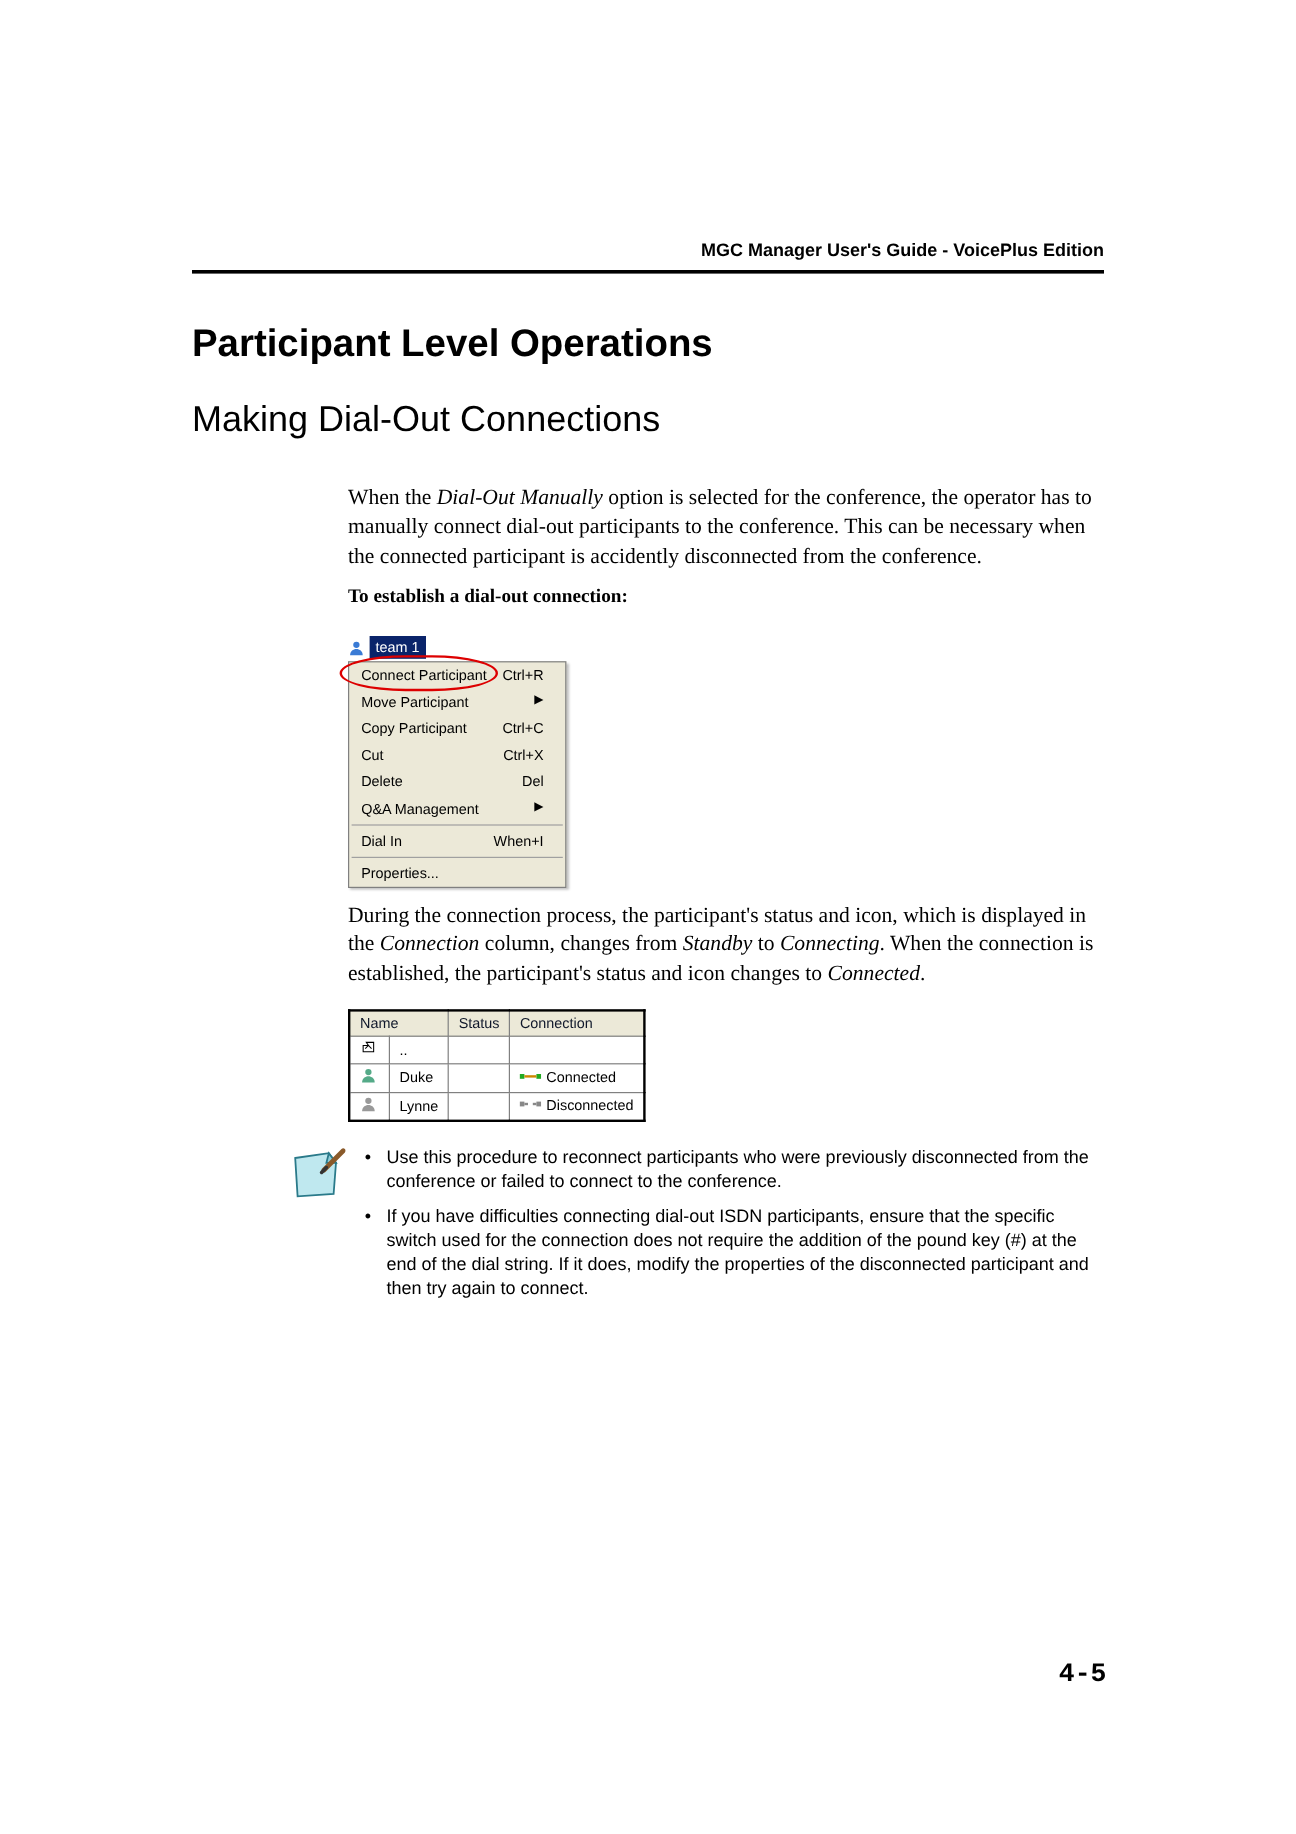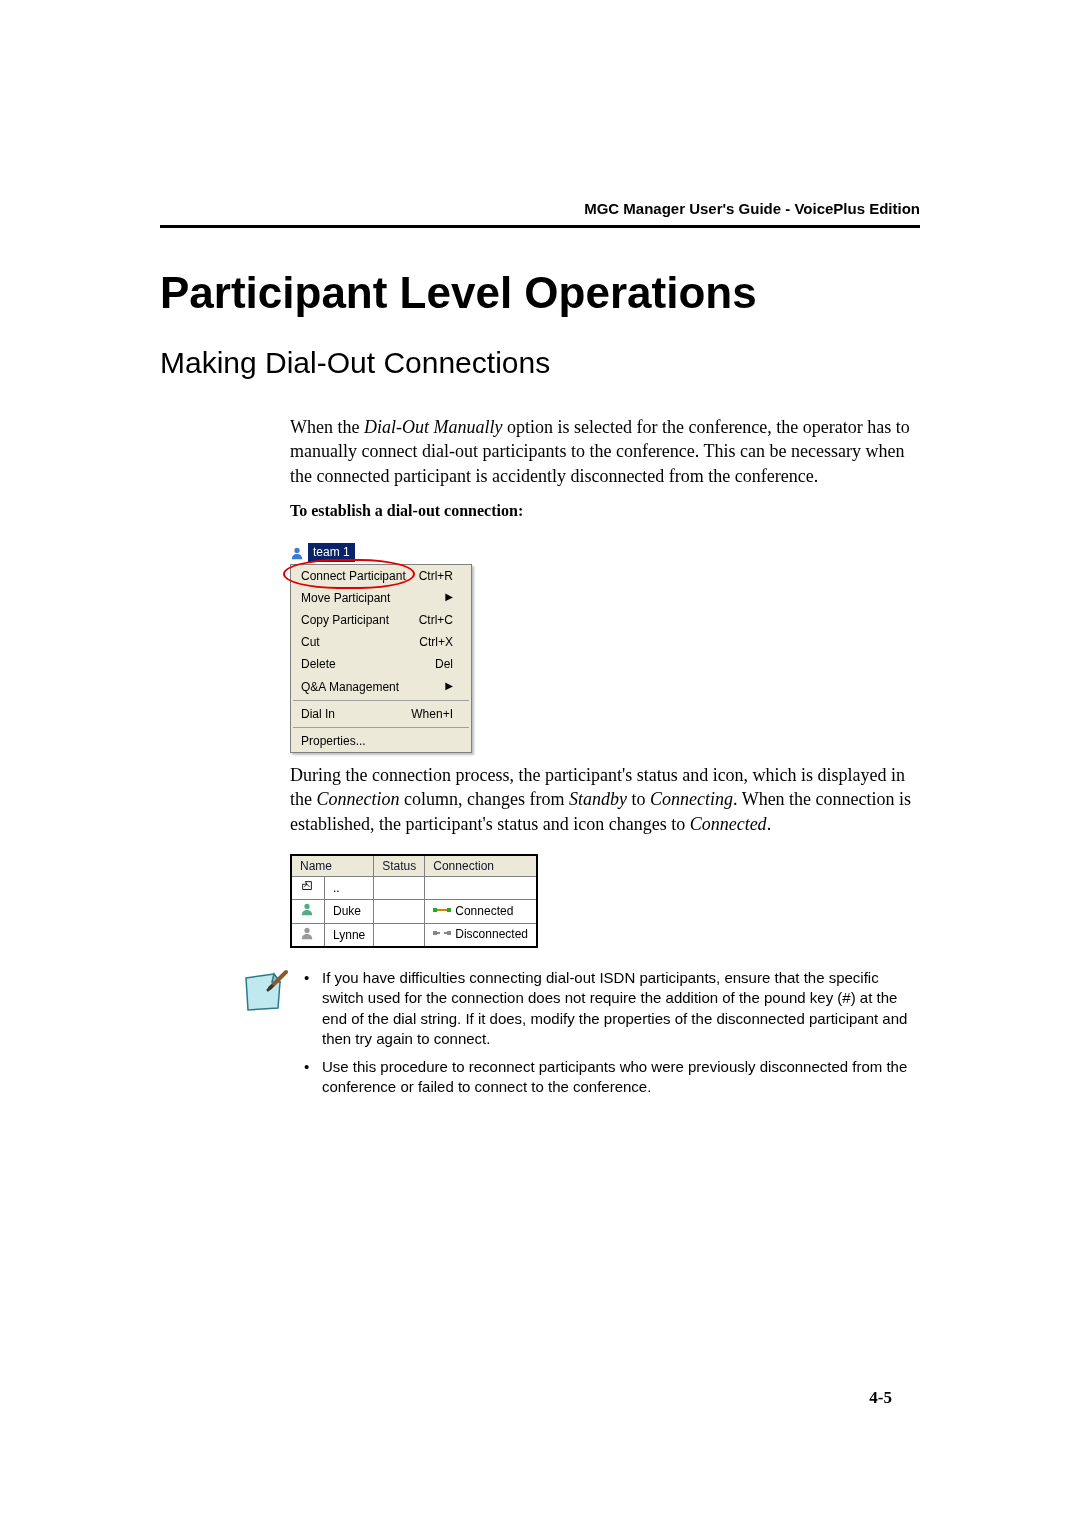--- a/index.html
+++ b/index.html
@@ -20,21 +20,21 @@
     text-align:right;
     padding-bottom:8px;
   }
   .rule{
     border:0;
     border-top:3px solid #000;
     margin:0 0 40px 0;
   }
   h1{
     font-family:Arial,Helvetica,sans-serif;
-    font-size:44px;
+    font-size:32px;
     font-weight:bold;
     margin:0 0 28px 0;
   }
   h2{
     font-family:Arial,Helvetica,sans-serif;
     font-size:30px;
     font-weight:normal;
     margin:0 0 35px 0;
   }
   .body-block{
@@ -166,25 +166,25 @@
   }
   .note-list>li{
     position:relative;padding-left:20px;margin:0 0 8px 0;
   }
   .note-list>li:before{
     content:"•";position:absolute;left:2px;top:0;
   }
 
   .page-number{
     position:absolute;
-    right:188px;
+    right:158px;
     bottom:120px;
-    font-family:Liberation Serif, serif;
+    font-family:Liberation Mono, monospace;
     font-weight:bold;
-    font-size:17px;
+    font-size:22px;
   }
 </style>
 </head>
 <body>
 
 <div class="page">
   <div class="running-header">MGC Manager User's Guide - VoicePlus Edition</div>
   <hr class="rule">
 
   <h1>Participant Level Operations</h1>
@@ -321,20 +321,20 @@
   <div class="note-block">
     <div class="note-icon">
       <svg viewBox="0 0 48 48">
         <path d="M6 10 L34 6 L40 14 L38 40 L8 42 Z" fill="#bfe8ef" stroke="#2a7a8a" stroke-width="1.5"></path>
         <path d="M34 6 L40 14 L32 14 Z" fill="#8fccd8" stroke="#2a7a8a" stroke-width="1.5"></path>
         <path d="M30 20 L46 4" stroke="#8a5a2a" stroke-width="4" stroke-linecap="round"></path>
         <path d="M28 22 L32 18" stroke="#333" stroke-width="3" stroke-linecap="round"></path>
       </svg>
     </div>
     <ul class="note-list">
+      <li>Use this procedure to reconnect participants who were previously disconnected from the conference or failed to connect to the conference.</li>
       <li>If you have difficulties connecting dial-out ISDN participants, ensure that the specific switch used for the connection does not require the addition of the pound key (#) at the end of the dial string. If it does, modify the properties of the disconnected participant and then try again to connect.</li>
-      <li>Use this procedure to reconnect participants who were previously disconnected from the conference or failed to connect to the conference.</li>
     </ul>
   </div>
 
 </div>
 
 <div class="page-number">4-5</div>
 
 </body></html>

